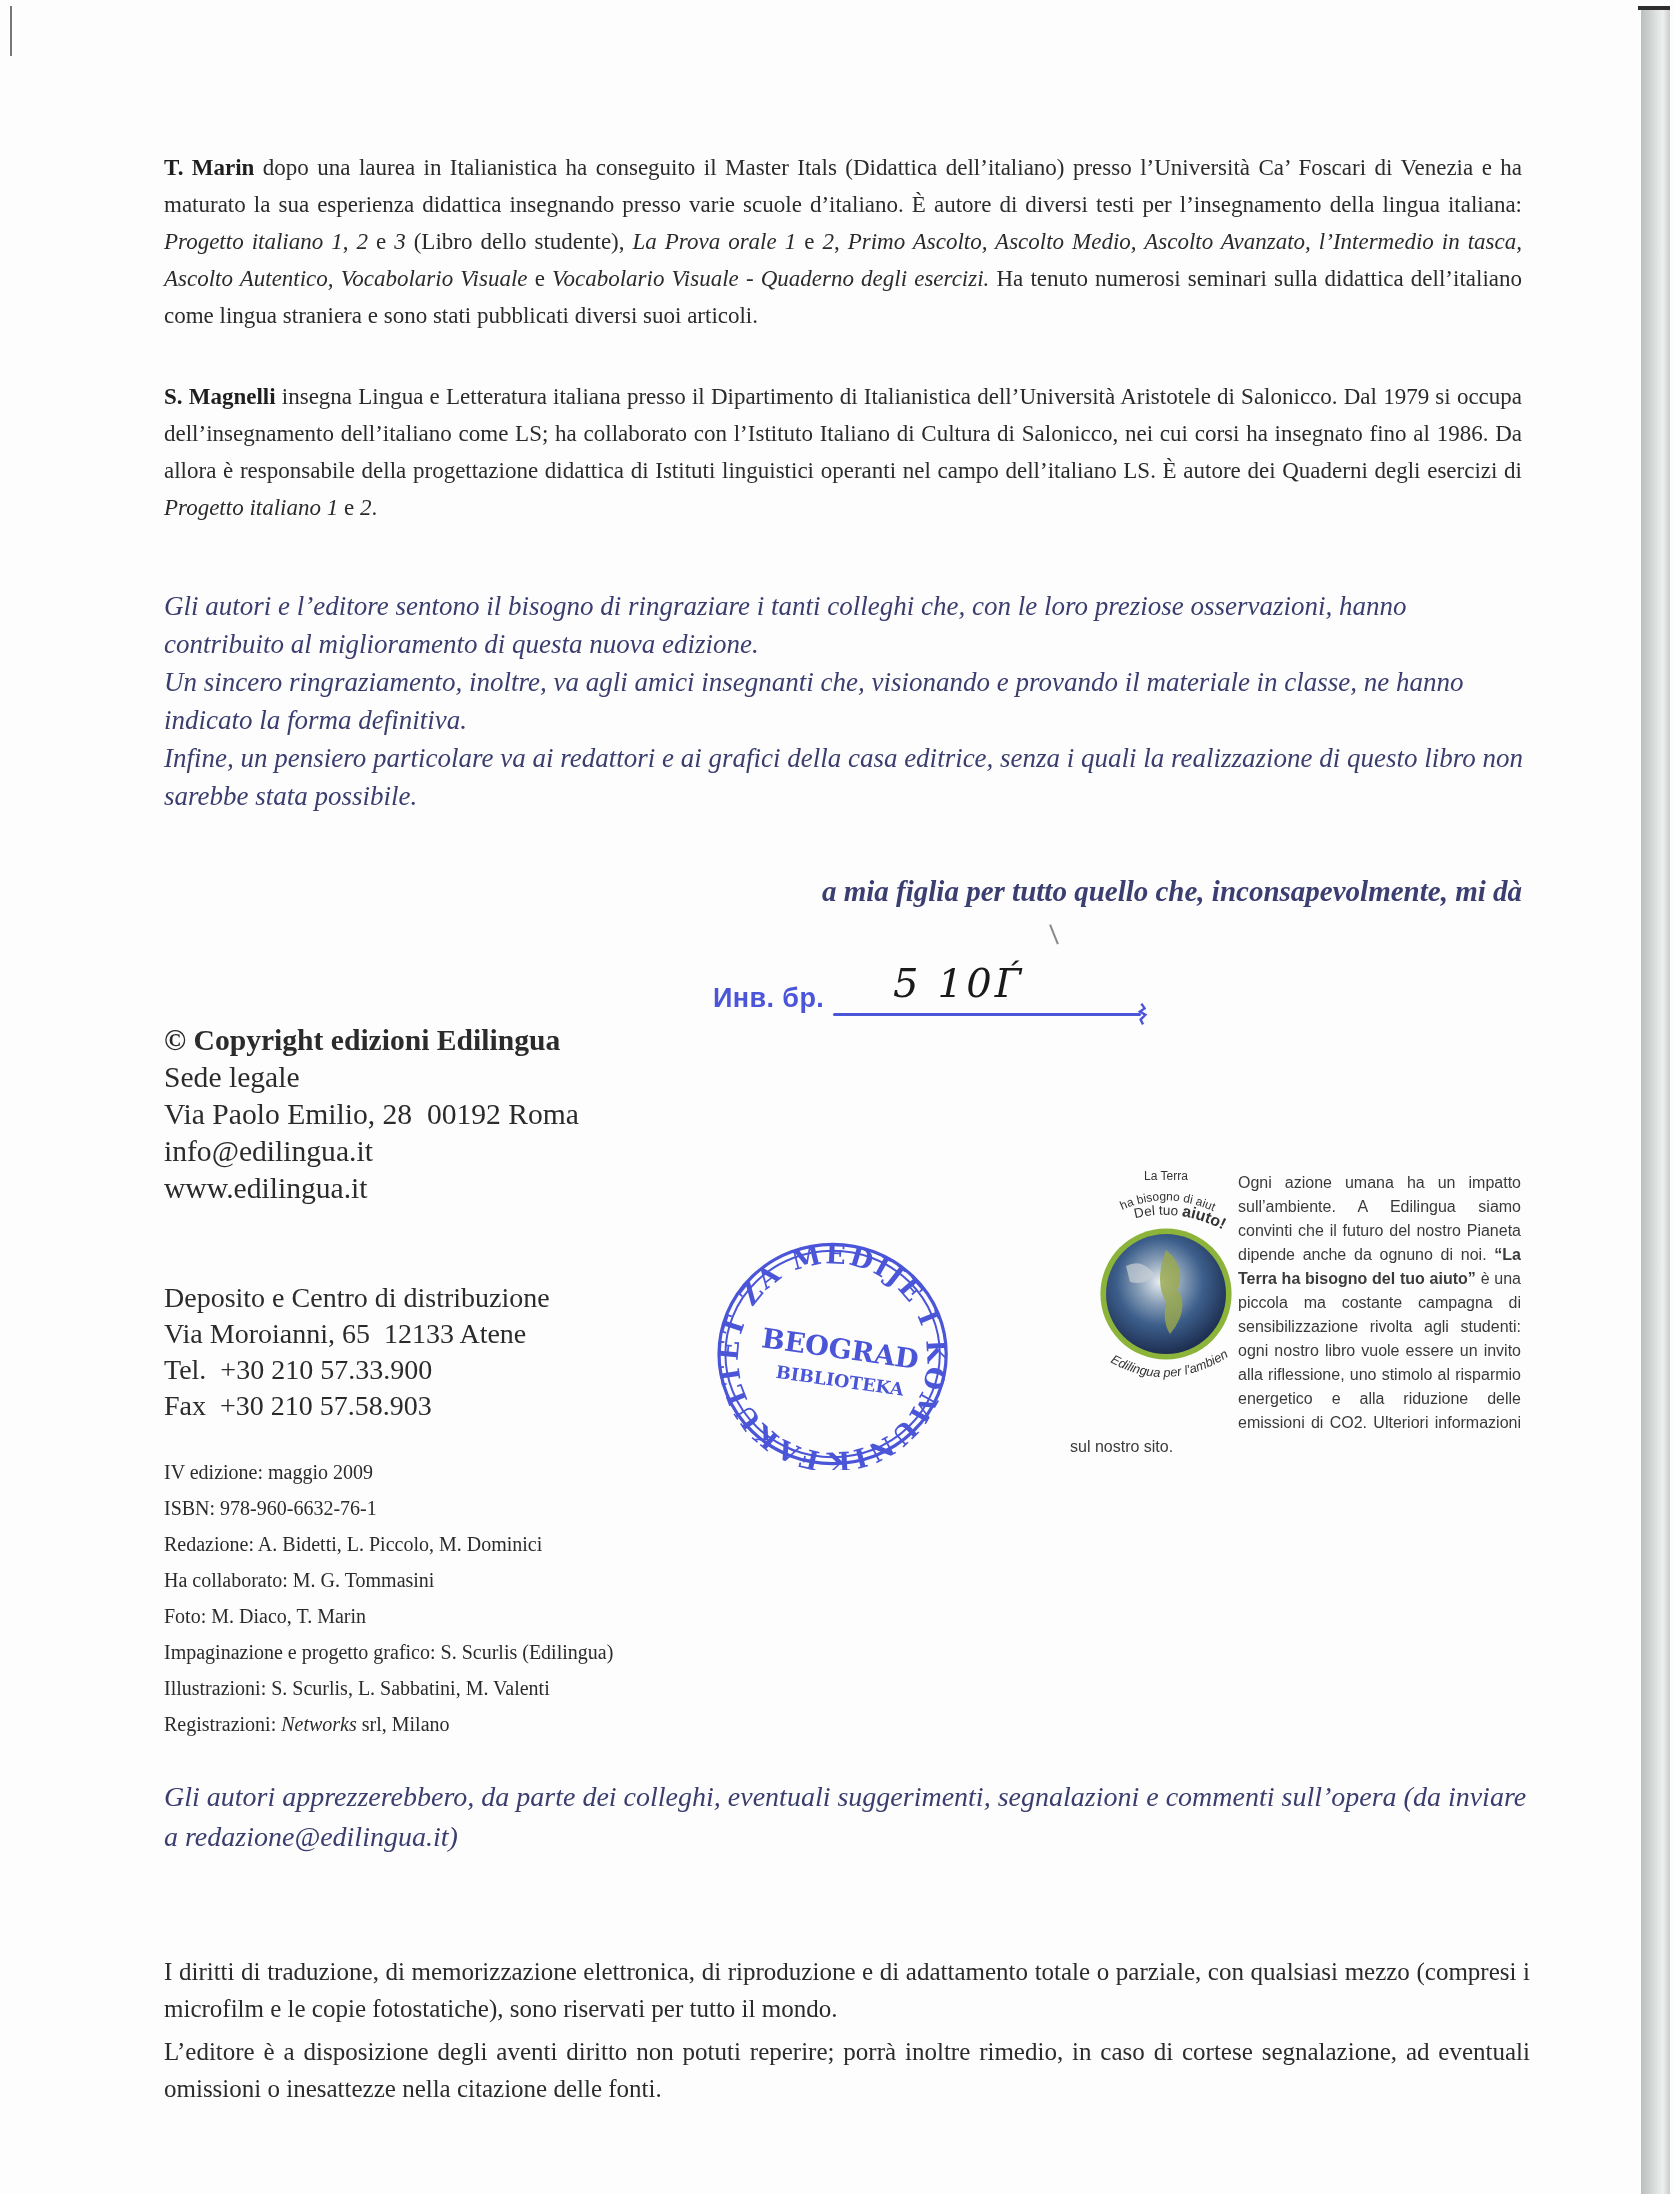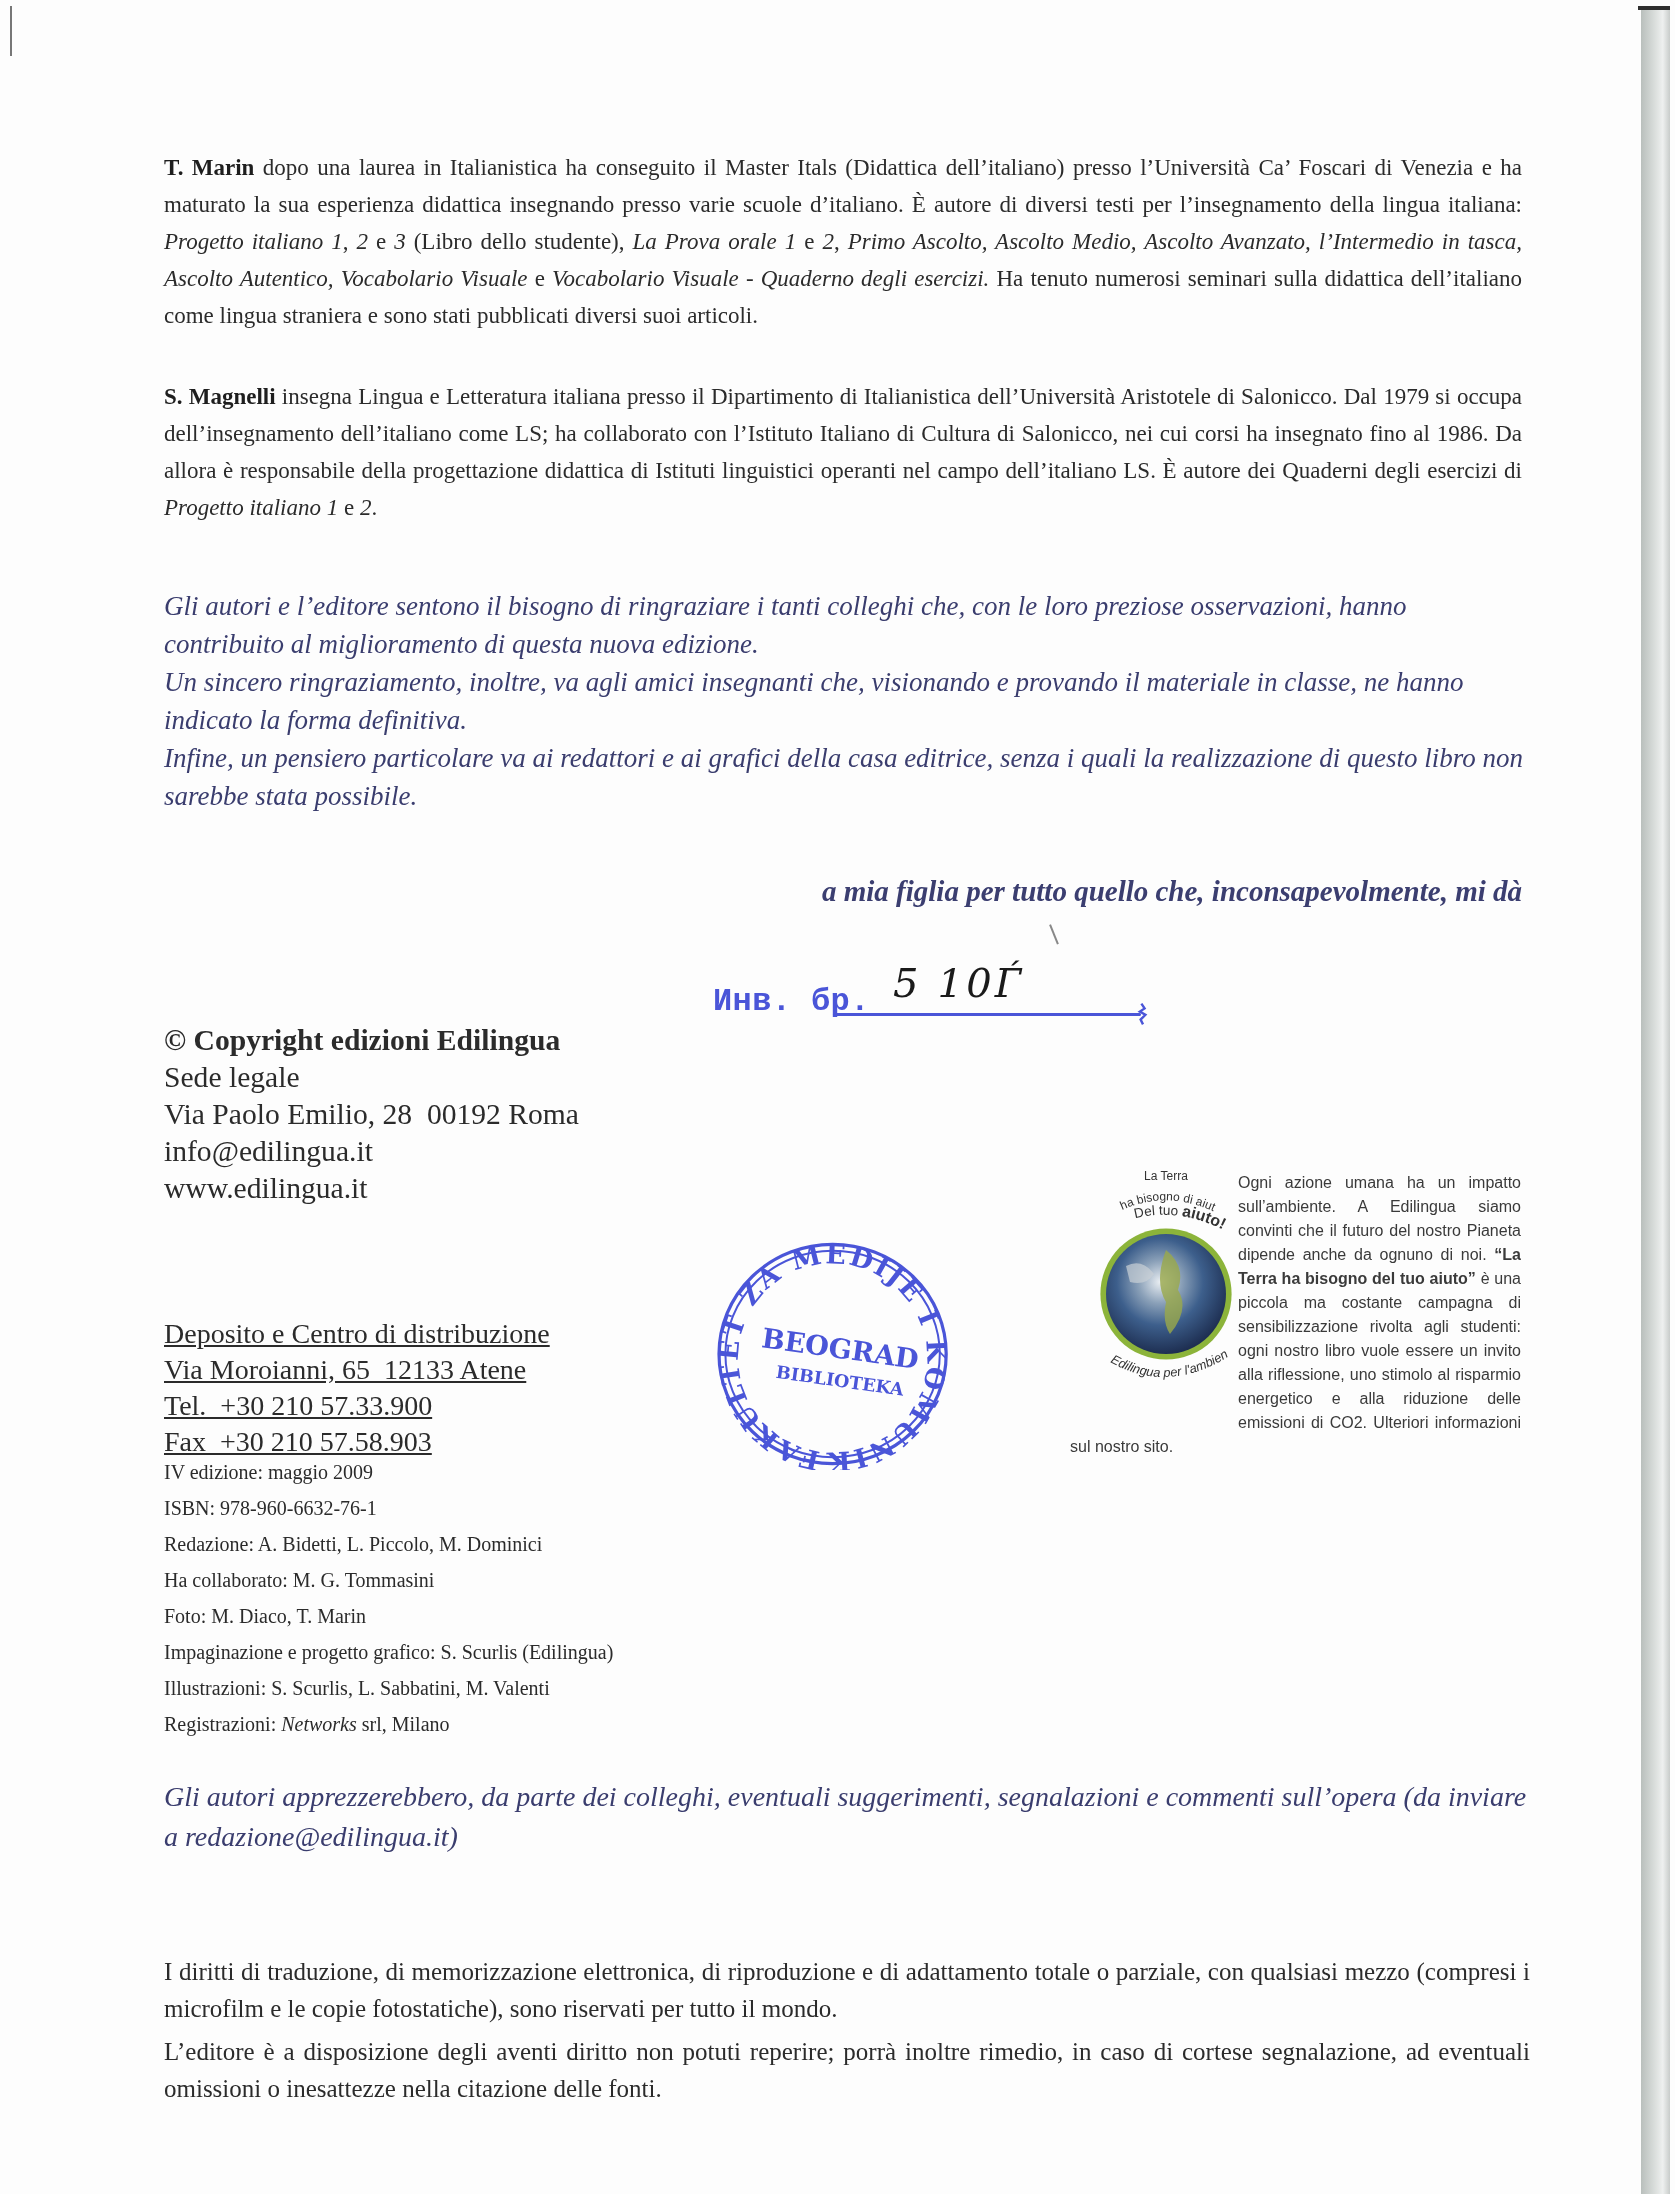--- a/index.html
+++ b/index.html
@@ -35,22 +35,22 @@
     left: 164px; top: 1777px; width: 1374px; font-size: 28px; line-height: 40px;
     font-style: italic; color: #3a3d6e;
   }
   .rights {
     left: 164px; width: 1366px; font-size: 25px; line-height: 37px; color: #2b2b2b; text-align: justify;
   }
   .inv {
     left: 713px; top: 973px; width: 435px; height: 48px;
   }
   .inv .label {
-    position: absolute; left: 0; top: 9.6px; font-family: Liberation Mono, monospace;
-    font-weight: bold; font-size: 32px; color: #4a55d8; letter-spacing: 0.4px;
+    position: absolute; left: 0; top: 9.6px; font-family: Liberation Sans, sans-serif;
+    font-weight: bold; font-size: 27px; color: #4a55d8; letter-spacing: 0.4px;
   }
   .inv .line {
     position: absolute; left: 120px; top: 40px; width: 308px; height: 3.2px; background: #4a55d8; border-radius: 1.6px;
   }
   .inv .hand {
     position: absolute; left: 180px; top: -12.8px; font-family: "DejaVu Serif", serif; font-style: italic;
     font-size: 40px; color: #1a1a1a; letter-spacing: 3.2px;
   }
   .stamp { left: 711px; top: 1238px; width: 244px; height: 232px; }
   .eco-fig { left: 1090px; top: 1162px; width: 152px; height: 240px; }
@@ -103,21 +103,21 @@
   </svg>
 </div>
 
 <div class="abs pubinfo" style="top:1022px;">
   <div class="line bold">© Copyright edizioni Edilingua</div>
   <div class="line">Sede legale</div>
   <div class="line">Via Paolo Emilio, 28  00192 Roma</div>
   <div class="line">info@edilingua.it</div>
   <div class="line">www.edilingua.it</div>
 </div>
-<div class="abs pubinfo" style="top:1316px;font-size:28px;line-height:36px;text-decoration:underline;">
+<div class="abs pubinfo" style="top:1280px;font-size:28px;line-height:36px;">
   <div class="line">Deposito e Centro di distribuzione</div>
   <div class="line">Via Moroianni, 65  12133 Atene</div>
   <div class="line">Tel.  +30 210 57.33.900</div>
   <div class="line">Fax  +30 210 57.58.903</div>
 </div>
 
 <div class="abs stamp">
   <svg width="244" height="232" viewBox="0 0 305 290">
     <defs>
       <path id="ringPath" d="M 152 268 A 118 118 0 1 1 152.1 268"></path>

